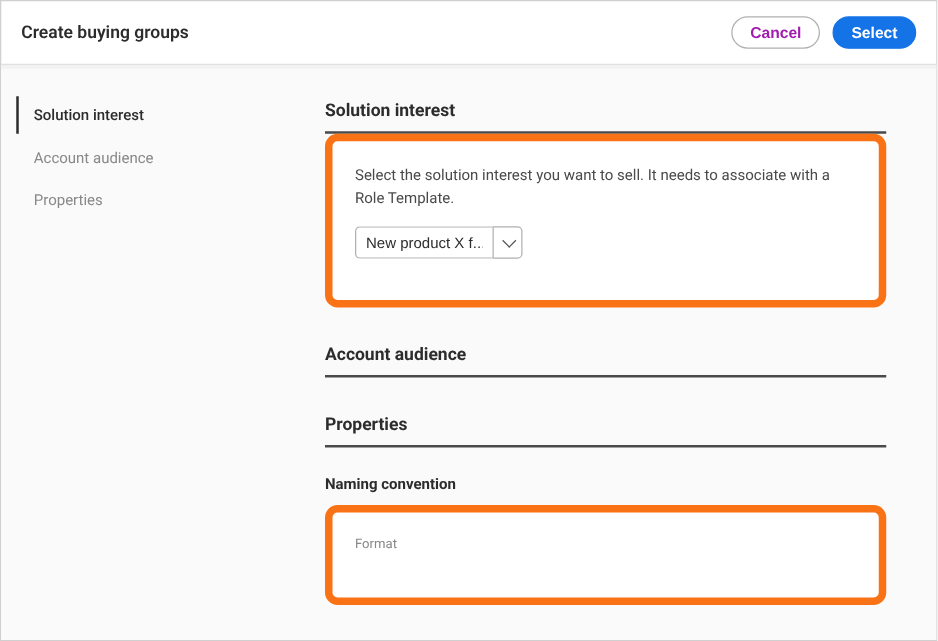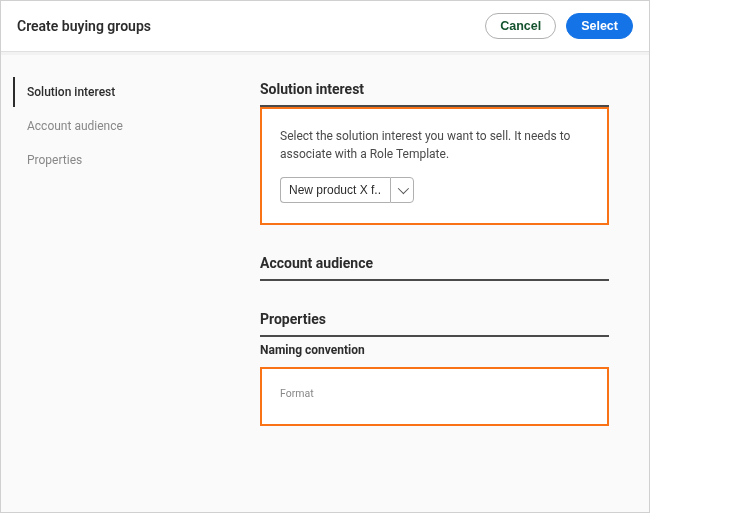--- a/index.html
+++ b/index.html
@@ -3,21 +3,21 @@
   <meta charset="utf-8">
   <style>
     * { box-sizing: border-box; margin: 0; padding: 0; }
     body {
       font-family: -apple-system, BlinkMacSystemFont, "Segoe UI", Roboto, Arial, sans-serif;
       background: #fff;
       color: #2c2c2c;
       font-size: 13px;
     }
     .app {
-      width: 650px;
+      width: 750px;
       height: 513px;
       border: 1px solid #d0d0d0;
       display: flex;
       flex-direction: column;
     }
     .header {
       display: flex;
       align-items: center;
       justify-content: space-between;
       padding: 12px 16px;
@@ -35,21 +35,21 @@
     .btn {
       border-radius: 14px;
       font-size: 12.5px;
       font-weight: 600;
       padding: 5px 14px;
       cursor: pointer;
       border: 1px solid transparent;
     }
     .btn-secondary {
       background: #fff;
-      color: #14532d;
+      color: #a21caf;
       border: 1px solid #b0b0b0;
     }
     .btn-primary {
       background: #1473e6;
       color: #fff;
       border: 1px solid #1473e6;
     }
     .body {
       display: flex;
       flex: 1;
@@ -87,23 +87,23 @@
     .section-title {
       font-size: 14px;
       font-weight: 700;
       color: #2c2c2c;
       padding-bottom: 8px;
       border-bottom: 2px solid #4a4a4a;
       margin-bottom: 0;
     }
     .card {
       background: #fff;
-      border: 2px solid #f97316;
-      border-radius: 0;
-      padding: 18px 18px 20px 18px;
+      border: 6px solid #f97316;
+      border-radius: 10px;
+      padding: 18px 18px 33px 18px;
     }
     .card-text {
       font-size: 12px;
       color: #4a4a4a;
       line-height: 1.5;
       margin-bottom: 14px;
     }
     .combo {
       display: inline-flex;
       align-items: stretch;
@@ -153,21 +153,21 @@
       color: #3a3a3a;
       cursor: pointer;
     }
     .pencil {
       width: 12px; height: 12px;
     }
     .sub-title {
       font-size: 12px;
       font-weight: 700;
       color: #2c2c2c;
-      margin: 6px 0 10px 0;
+      margin: 22px 0 10px 0;
     }
     .format-label {
       font-size: 10.5px;
       color: #888;
       margin-bottom: 4px;
     }
   </style>
 </head>
 <body>
 

